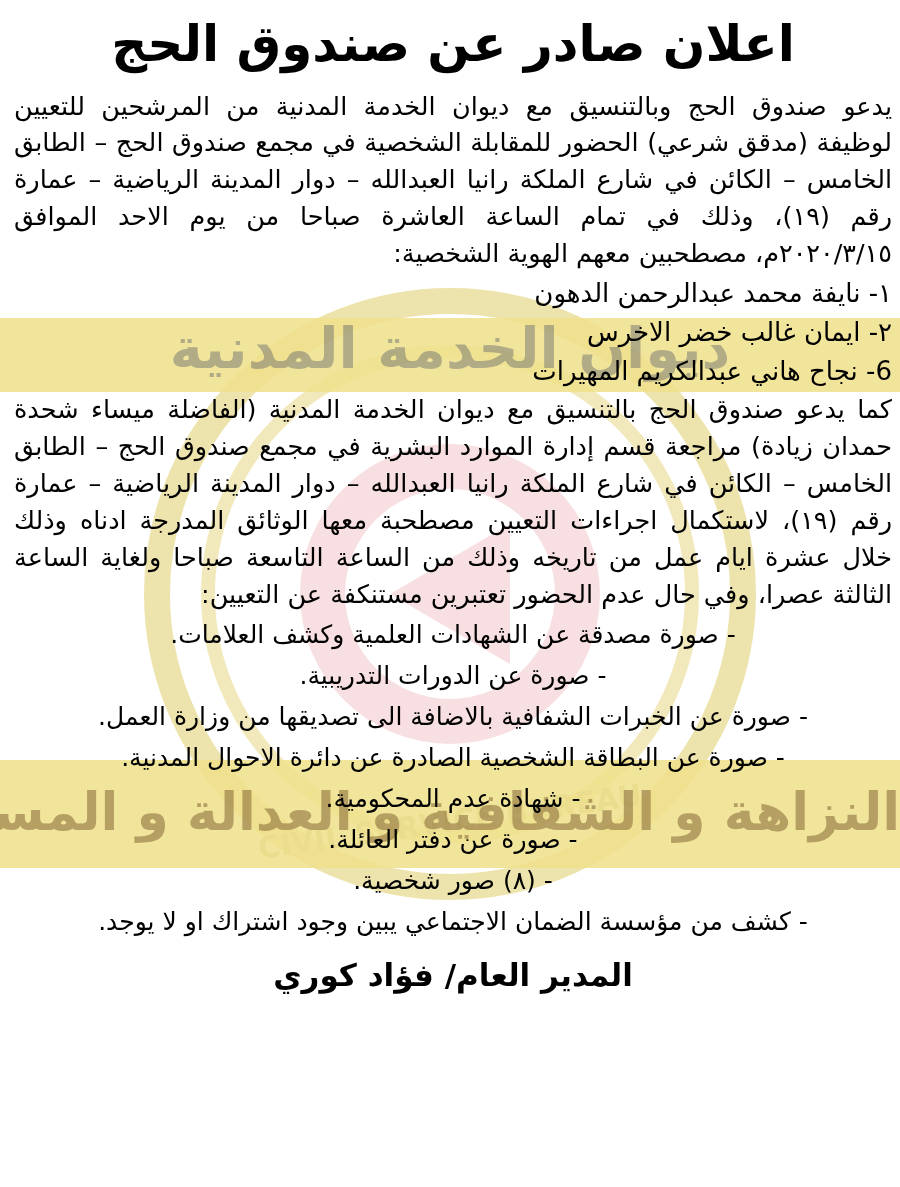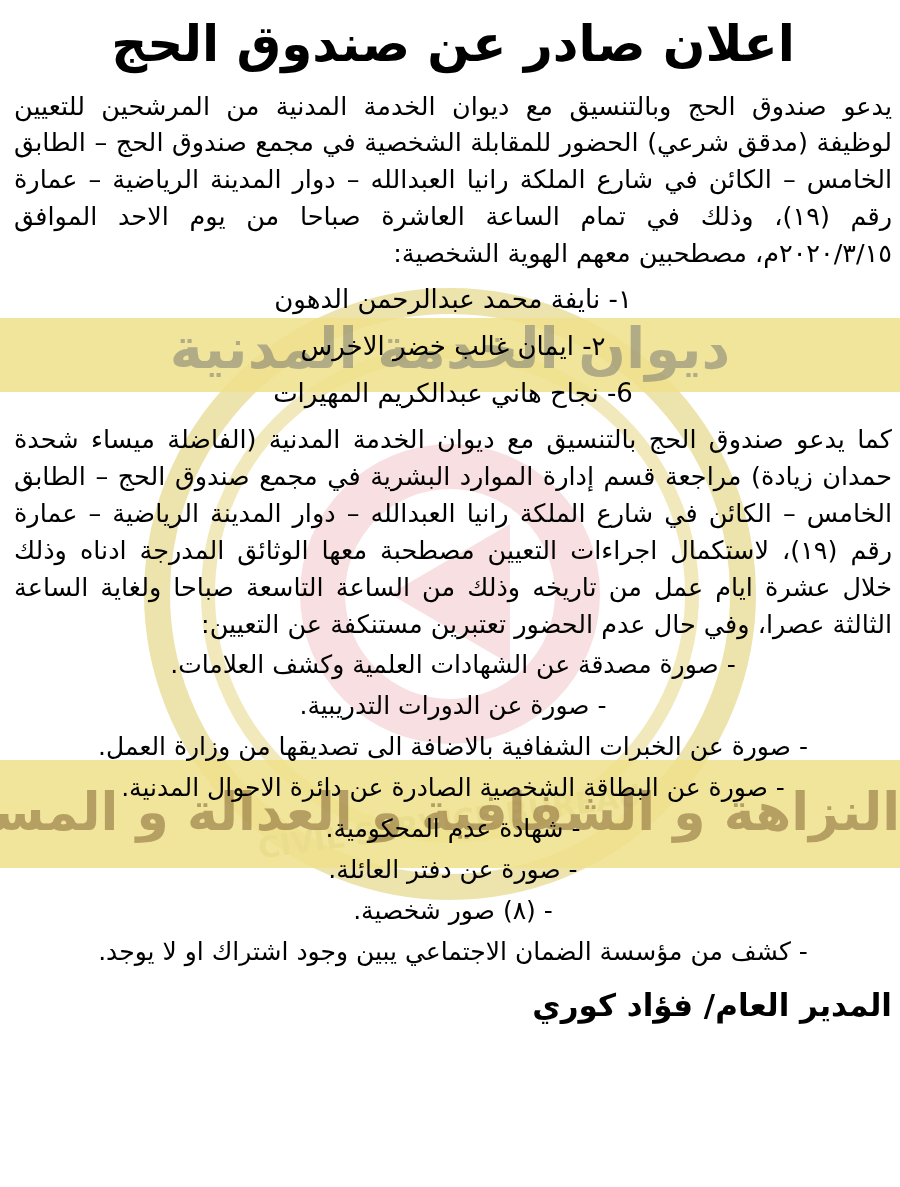--- a/index.html
+++ b/index.html
@@ -113,33 +113,33 @@
     text-align-last: center;
     margin: 0 0 2px 0;
   }
   .para.j {
     text-align: justify;
     text-align-last: right;
   }
   .numbered {
     font-size: 26px;
     line-height: 1.5;
-    text-align: center;
-    margin: 8px;
+    margin: 0;
   }
   .bullet {
     font-size: 25px;
     line-height: 1.52;
     text-align: center;
     margin: 3px;
   }
   .signature {
     margin-top: 16px;
     font-size: 31px;
     font-weight: bold;
+    text-align: center;
   }
 </style>
 </head>
 <body>
 
 <div class="watermark">
   <div class="wm-ring outer"></div>
   <div class="wm-ring inner"></div>
   <div class="wm-red"></div>
   <div class="wm-white"></div>

